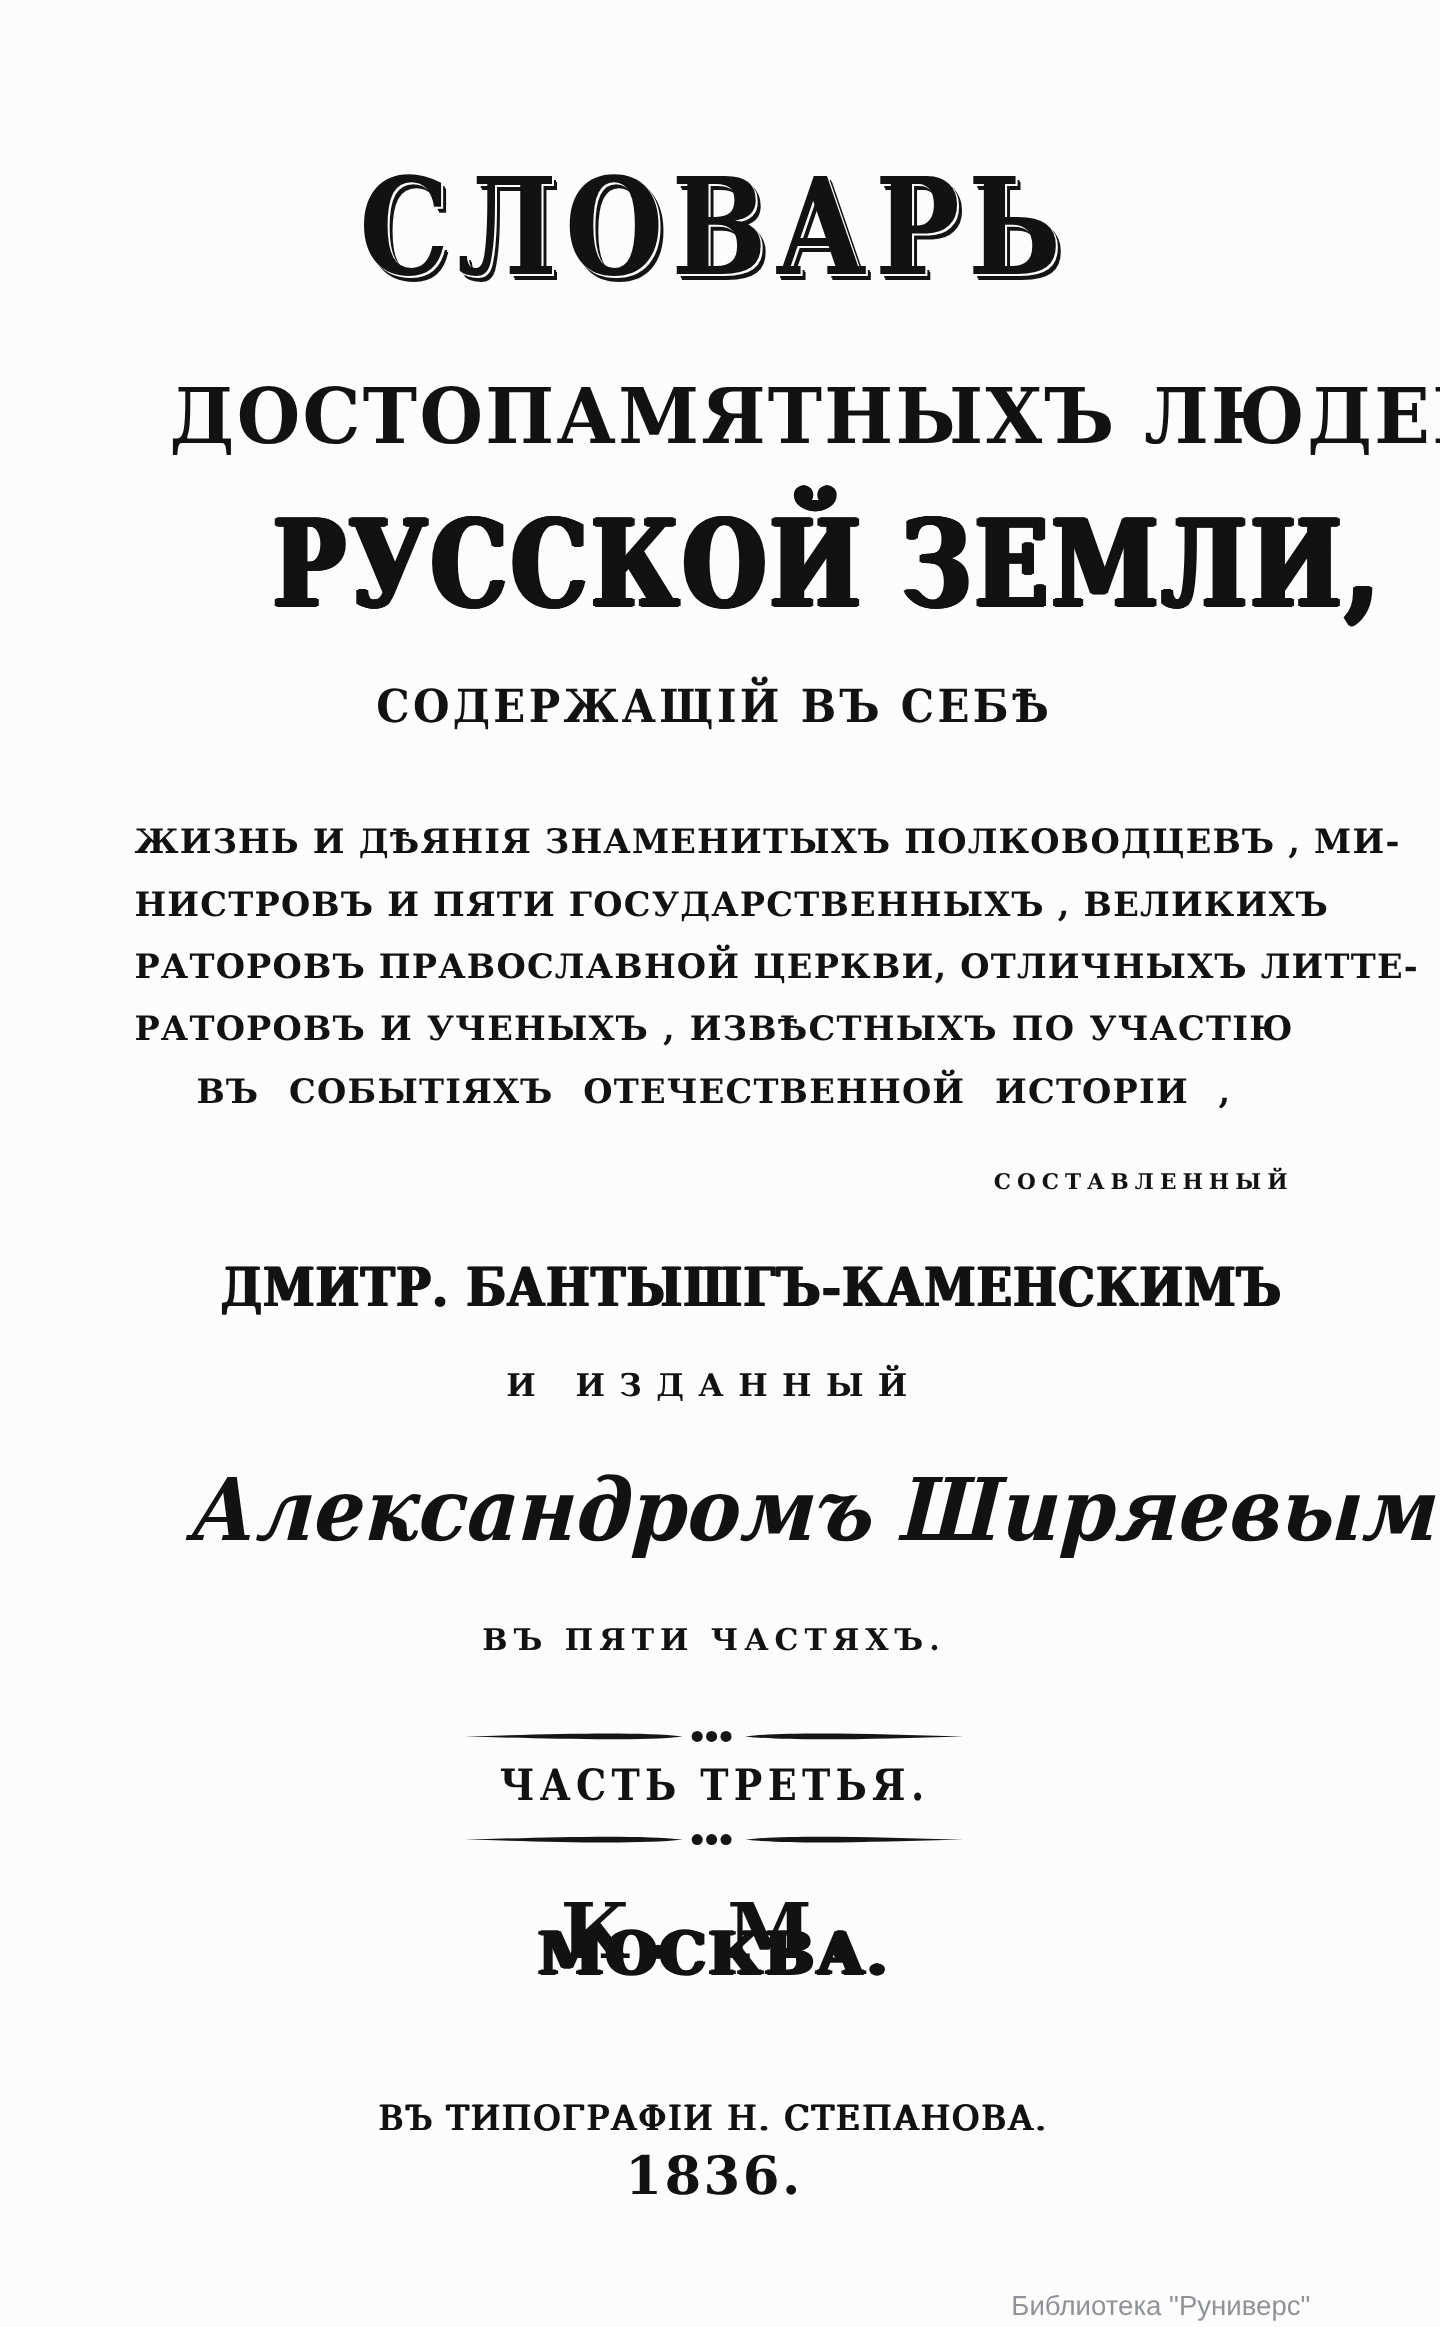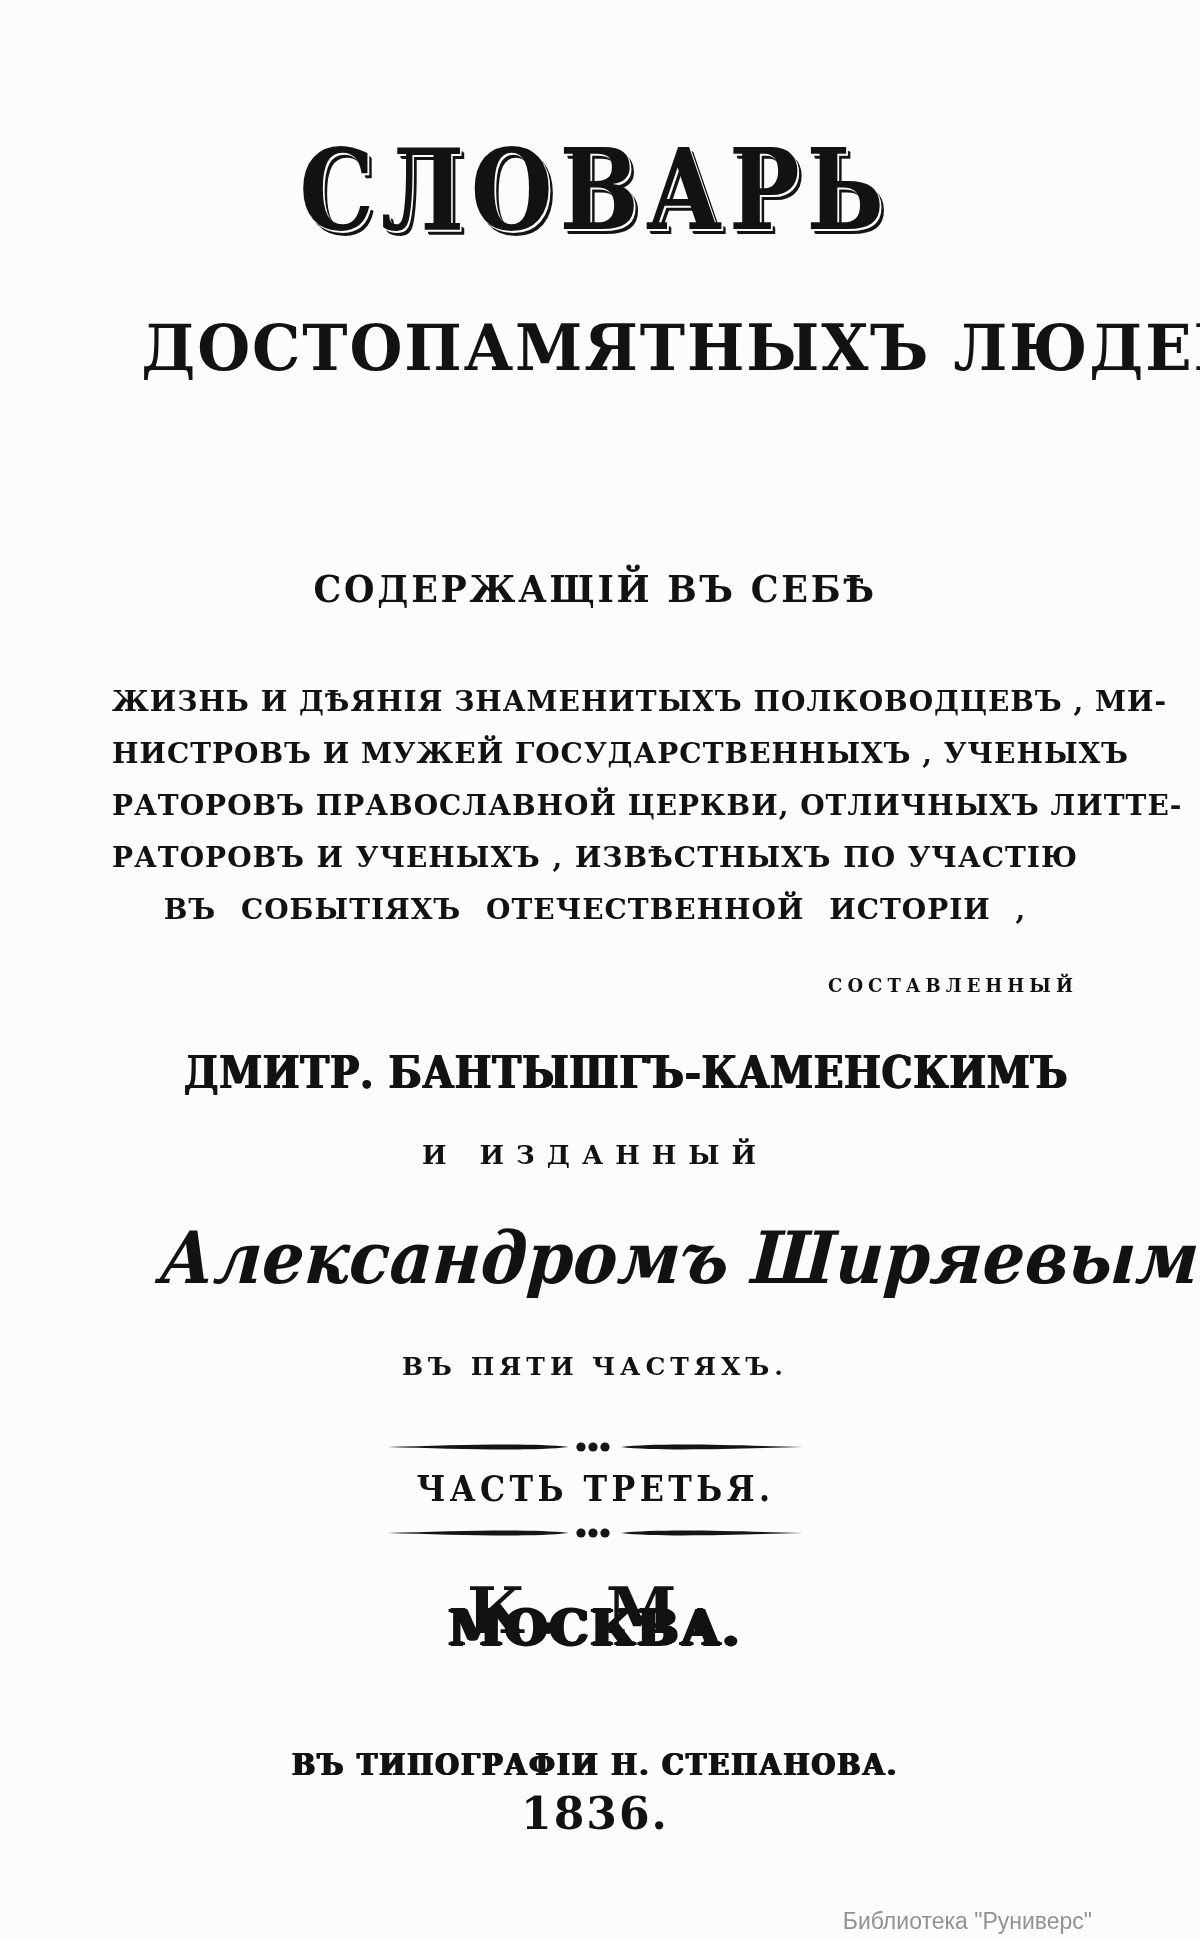--- a/index.html
+++ b/index.html
@@ -46,49 +46,52 @@
   .rule1{top:1404px;}
   .rule2{top:1490px;}
   .part-head{top:1436px;font-size:36px;font-weight:bold;}
   .part-head .sq{transform:scaleX(.88);letter-spacing:5px;}
 
   .letters{top:1545px;font-size:64px;font-weight:bold;letter-spacing:12px;}
   .city{top:1570px;font-size:49px;font-weight:bold;}
   .city .sq{letter-spacing:2px;
     text-shadow:1px 0 currentColor,-1px 0 currentColor,0 1px currentColor,0 -1px currentColor,
       2px 0 currentColor,-2px 0 currentColor;}
-  .printer{top:1717px;font-size:29px;font-weight:bold;}
+  .printer{top:1717px;font-size:29px;font-weight:normal;}
   .printer .sq{transform:scaleX(.95);letter-spacing:2px;
     text-shadow:1px 0 currentColor,-1px 0 currentColor;}
   .year{top:1758px;font-size:44px;font-weight:bold;letter-spacing:2px;}
 
   .watermark{position:absolute;top:1876px;right:108px;
     font-family:"Liberation Sans",sans-serif;font-size:23px;color:#8f9296;line-height:1;}
 </style>
 </head>
 <body>
 
 <div class="page">
 
   <div class="band main-title">
     <span class="sq">СЛОВАРЬ</span>
   </div>
 
   <div class="band sub1">
     <span class="sq">ДОСТОПАМЯТНЫХЪ ЛЮДЕЙ</span>
   </div>
 
+  <div class="band sub2">
+    <span class="sq">РУССКОЙ ЗЕМЛИ,</span>
+  </div>
 
   <div class="band contains">
     <span class="sq">СОДЕРЖАЩІЙ ВЪ СЕБѢ</span>
   </div>
 
   <div class="band desc">
     <span class="dline">ЖИЗНЬ И ДѢЯНІЯ ЗНАМЕНИТЫХЪ ПОЛКОВОДЦЕВЪ , МИ-</span>
-    <span class="dline">НИСТРОВЪ И МУЖЕЙ ГОСУДАРСТВЕННЫХЪ , УЧЕНЫХЪ</span>
+    <span class="dline">НИСТРОВЪ И ПЯТИ ГОСУДАРСТВЕННЫХЪ , ВЕЛИКИХЪ</span>
     <span class="dline">РАТОРОВЪ ПРАВОСЛАВНОЙ ЦЕРКВИ, ОТЛИЧНЫХЪ ЛИТТЕ-</span>
     <span class="dline">РАТОРОВЪ И УЧЕНЫХЪ , ИЗВѢСТНЫХЪ ПО УЧАСТІЮ</span>
     <span class="dline last">ВЪ СОБЫТІЯХЪ ОТЕЧЕСТВЕННОЙ ИСТОРІИ ,</span>
   </div>
 
   <div class="band compiled">СОСТАВЛЕННЫЙ</div>
 
   <div class="band compiler">
     <span class="sq">ДМИТР. БАНТЫШГЪ-КАМЕНСКИМЪ</span>
   </div>

